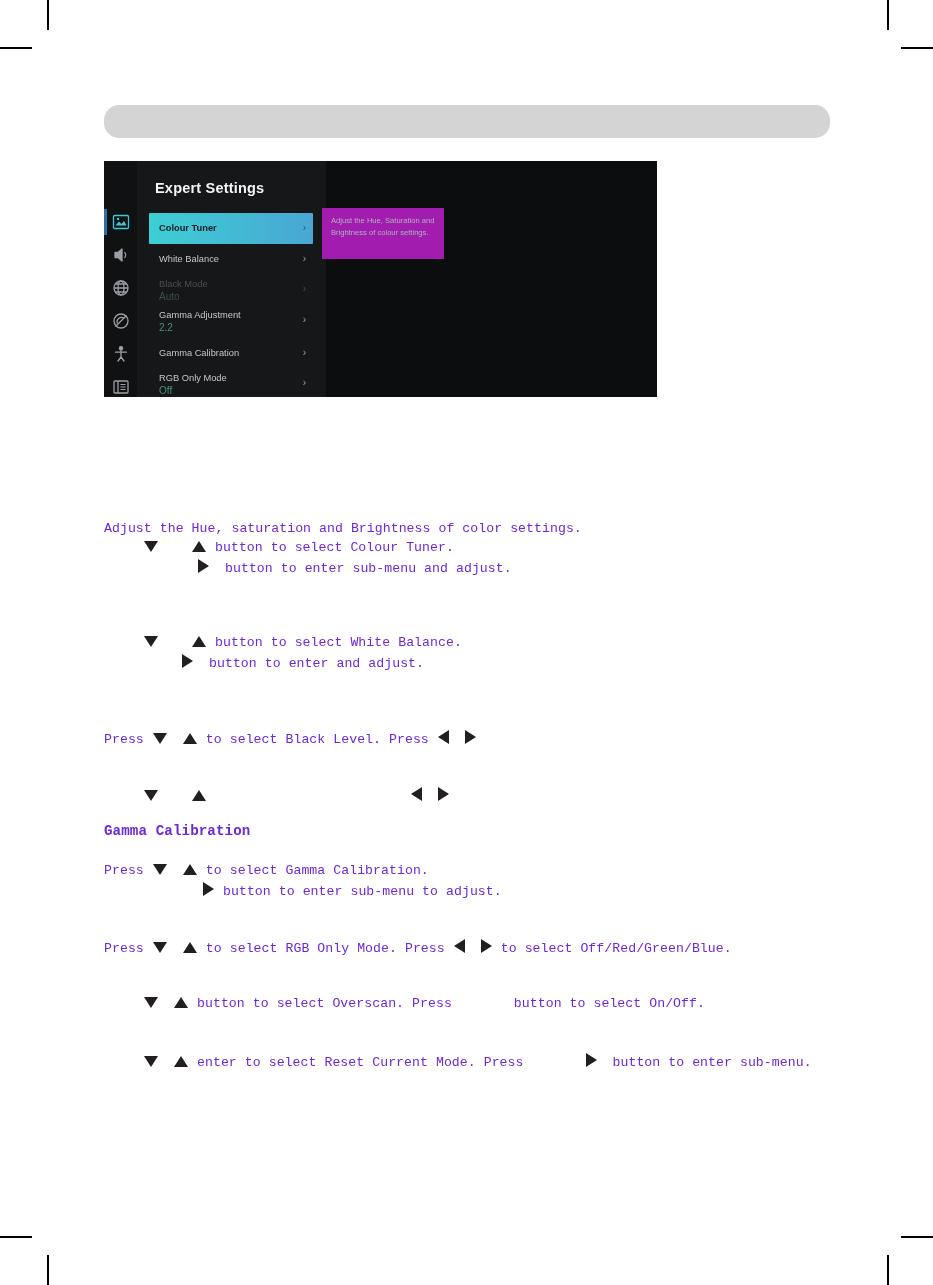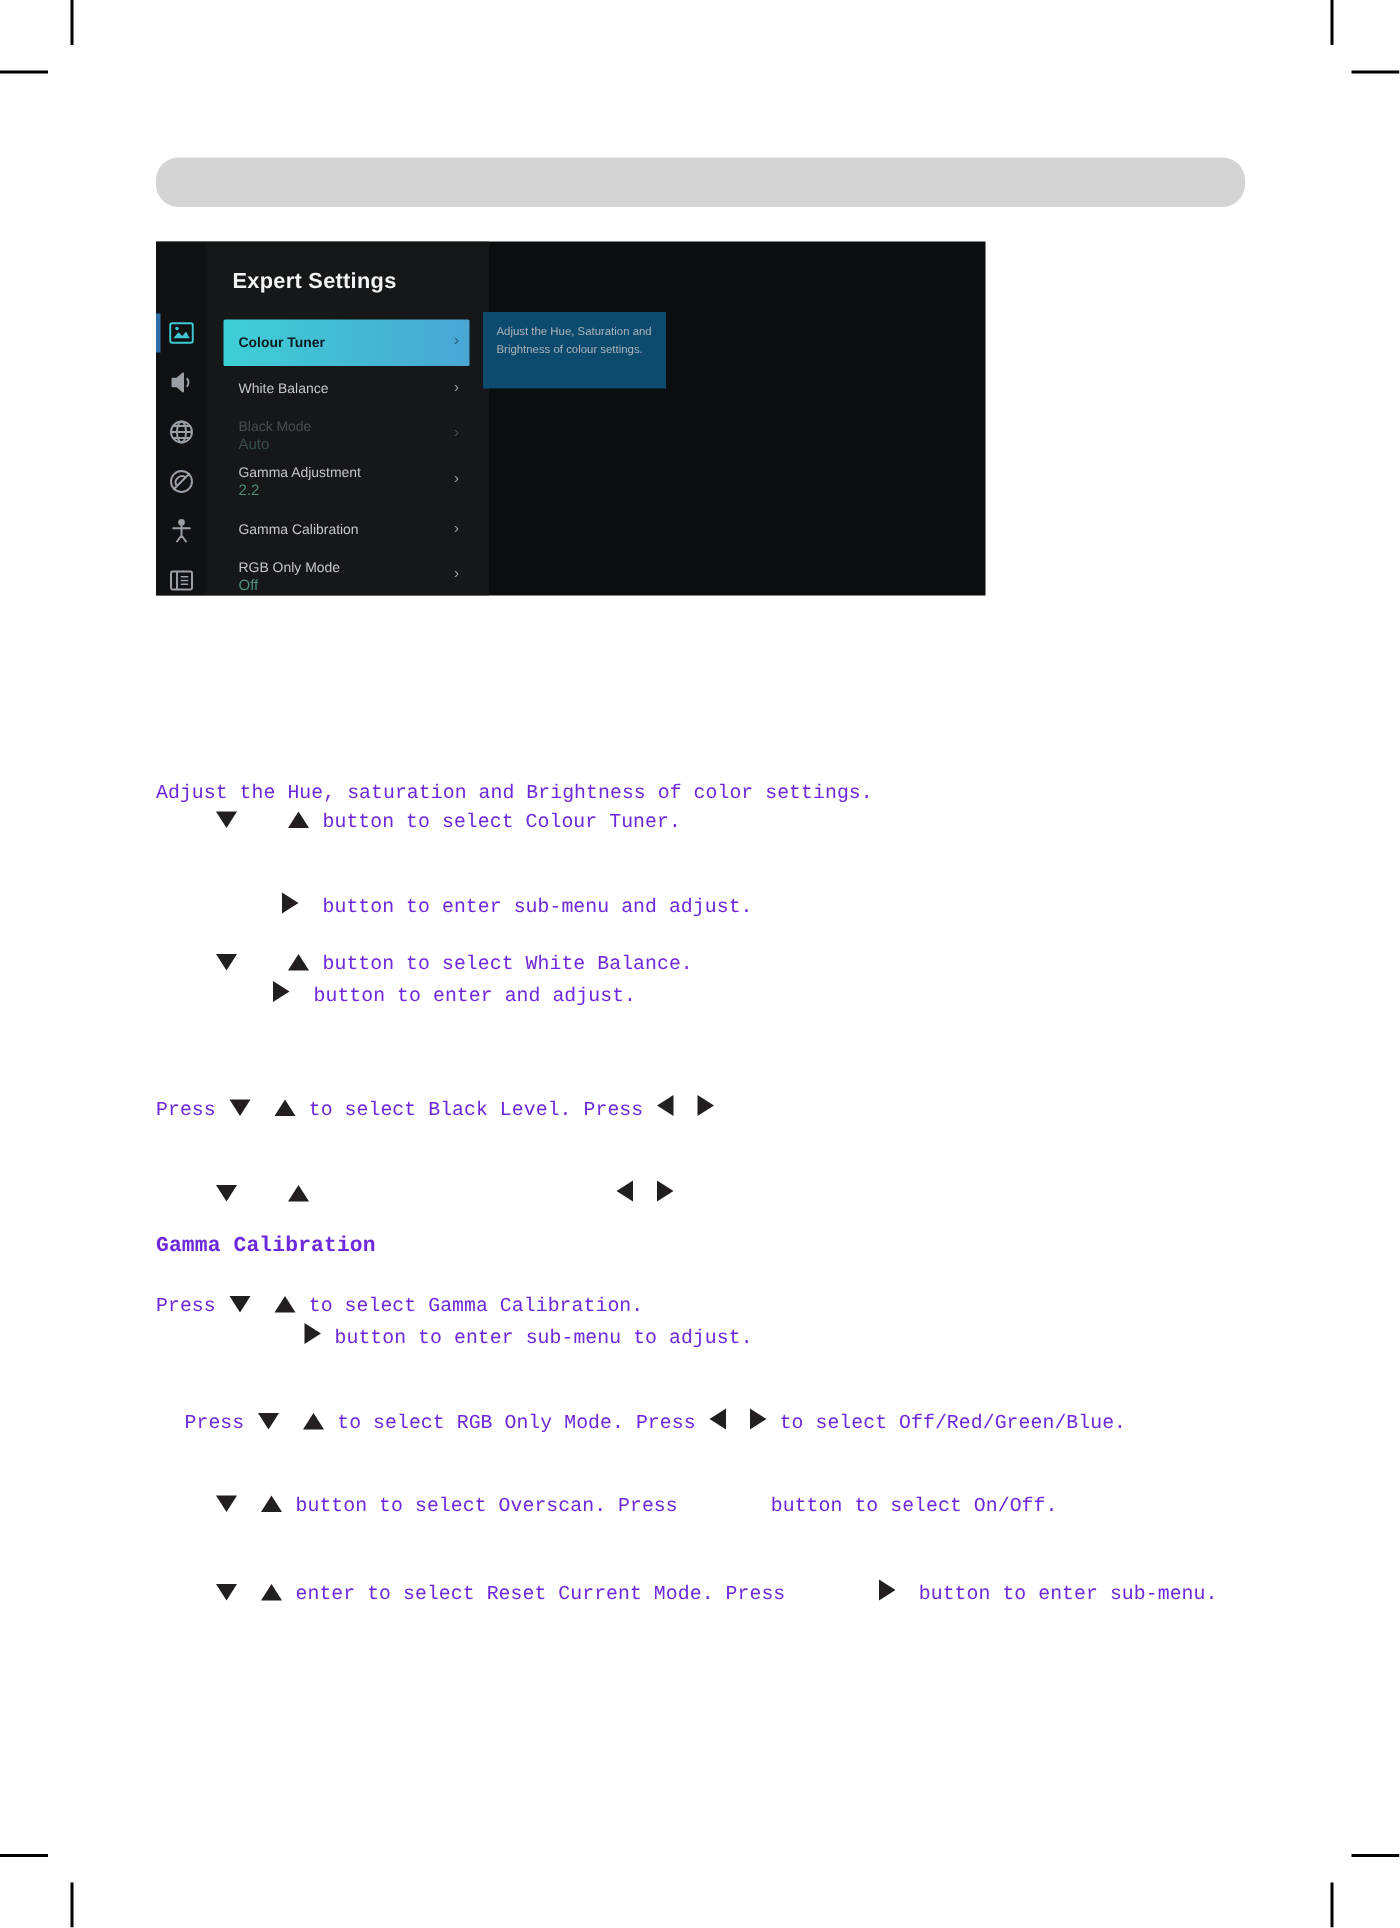--- a/index.html
+++ b/index.html
@@ -146,21 +146,21 @@
   .osd-row.disabled .val { color: #3a4f48; }
   .osd-row.disabled .chev { color: #4a4f54; }
 
   
   .osd-tooltip {
     position: absolute;
     left: 322px;
     top: 208px;
     width: 122px;
     height: 51px;
-    background: #0c4a6e;
+    background: #a21caf;
   }
   .osd-tooltip .tip-text {
     position: absolute;
     left: 9px;
     top: 7px;
     width: 106px;
     font-size: 7.6px;
     line-height: 1.55;
     color: #aeb4b9;
   }
@@ -317,21 +317,21 @@
 <div class="osd-tooltip">
   <div class="tip-text">Adjust the Hue, Saturation and Brightness of colour settings.</div>
 </div>
 
 <div class="txt" style="left:104px; top:521px;">Adjust the Hue, saturation and Brightness of color settings.</div>
 
 <div class="txt" style="left:144px; top:540px;">
   <span class="arw down"><i></i></span><span class="gap-wide"></span><span class="arw up"><i></i></span><span class="gap-sm"></span><span>button to select Colour Tuner.</span>
 </div>
 
-<div class="txt" style="left:188px; top:559px;margin-top:36px;">
+<div class="txt" style="left:198px; top:559px;">
   <span class="arw right"><i></i></span><span class="gap-md"></span><span>button to enter sub-menu and adjust.</span>
 </div>
 
 <div class="txt" style="left:144px; top:635px;">
   <span class="arw down"><i></i></span><span class="gap-wide"></span><span class="arw up"><i></i></span><span class="gap-sm"></span><span>button to select White Balance.</span>
 </div>
 
 <div class="txt" style="left:182px; top:654px;">
   <span class="arw right"><i></i></span><span class="gap-md"></span><span>button to enter and adjust.</span>
 </div>
@@ -347,21 +347,21 @@
 <div class="txt bold" style="left:104px; top:823px;">Gamma Calibration</div>
 
 <div class="txt" style="left:104px; top:863px;">
   <span>Press</span><span class="gap-sm"></span><span class="arw down"><i></i></span><span class="gap-md"></span><span class="arw up"><i></i></span><span class="gap-sm"></span><span>to select Gamma Calibration.</span>
 </div>
 
 <div class="txt" style="left:182px; top:882px;margin-left:21px;">
   <span class="arw right"><i></i></span><span class="gap-sm"></span><span>button to enter sub-menu to adjust.</span>
 </div>
 
-<div class="txt" style="left:104px; top:939px;margin-left:19px;">
+<div class="txt" style="left:104px; top:939px;">
   <span>Press</span><span class="gap-sm"></span><span class="arw down"><i></i></span><span class="gap-md"></span><span class="arw up"><i></i></span><span class="gap-sm"></span><span>to select RGB Only Mode. Press</span><span class="gap-sm"></span><span class="arw left"><i></i></span><span class="gap-md"></span><span class="arw right"><i></i></span><span class="gap-sm"></span><span>to select Off/Red/Green/Blue.</span>
 </div>
 
 <div class="txt" style="left:144px; top:996px;">
   <span class="arw down"><i></i></span><span class="gap-md"></span><span class="arw up"><i></i></span><span class="gap-sm"></span><span>button to select Overscan. Press</span><span class="gap-xl"></span><span>button to select On/Off.</span>
 </div>
 
 <div class="txt" style="left:144px; top:1053px;">
   <span class="arw down"><i></i></span><span class="gap-md"></span><span class="arw up"><i></i></span><span class="gap-sm"></span><span>enter to select Reset Current Mode. Press</span><span class="gap-xl"></span><span class="arw right"><i></i></span><span class="gap-md"></span><span>button to enter sub-menu.</span>
 </div>

